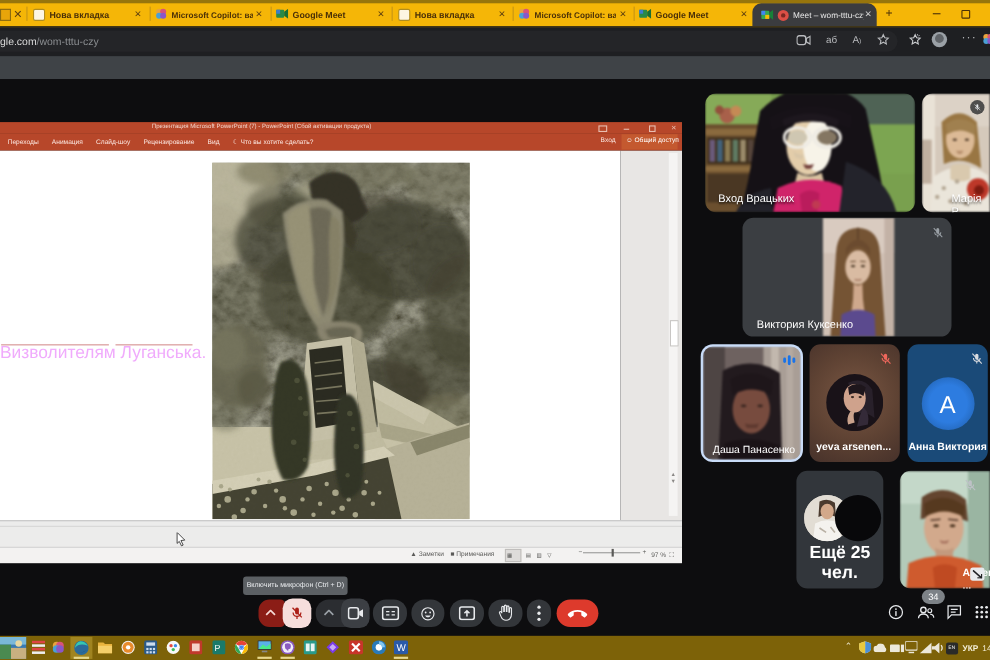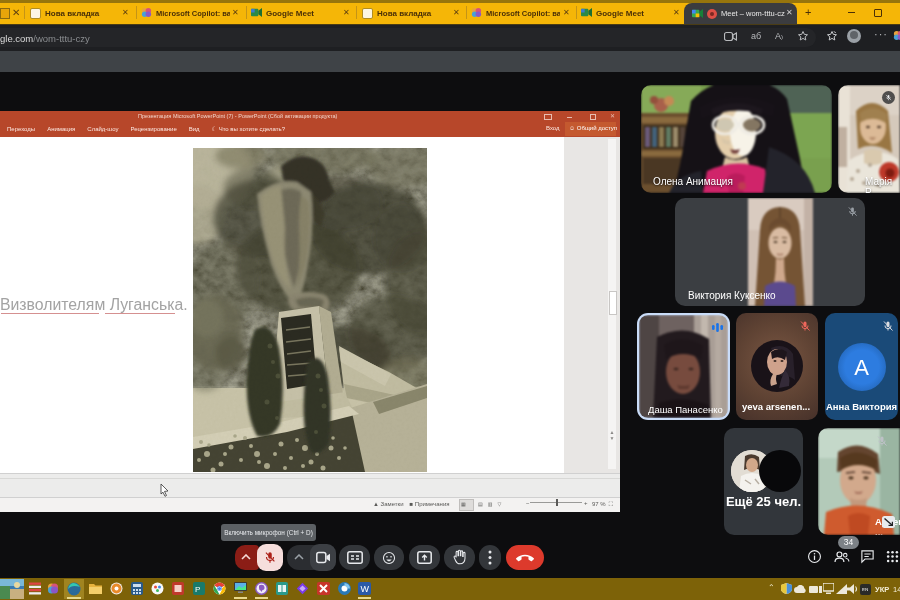--- a/index.html
+++ b/index.html
@@ -139,21 +139,21 @@
     <div class="abs" style="left:565px;top:10.5px;width:51px;height:14px;background:#c4592f;"></div>
     <div class="abs" style="left:569px;top:14px;font-size:6px;color:#ffffff;">☺ Общий доступ</div>
 
     <div class="abs" style="left:0;top:26px;width:564px;height:336px;background:#ffffff;"></div>
     <div class="abs" style="left:564px;top:26px;width:56px;height:336px;background:#e8e6e4;"></div>
 
     <div class="abs" style="left:608px;top:28px;width:8px;height:330px;background:#f5f4f3;"></div>
     <div class="abs" style="left:609px;top:180px;width:6px;height:22px;background:#ffffff;border:1px solid #c8c6c4;"></div>
     <div class="abs" style="left:609px;top:318px;width:6px;height:20px;color:#8a8886;font-size:5px;line-height:6px;text-align:center;">▲<br>▼</div>
 
-    <div class="abs" style="left:0px;top:185px;font-size:15.8px;color:#a3a3a3;">Визволителям Луганська.</div>
+    <div class="abs" style="left:0px;top:201px;font-size:15.8px;color:#f0abfc;">Визволителям Луганська.</div>
     <div class="abs" style="left:1px;top:202px;width:98px;height:1px;background:#d59090;"></div>
     <div class="abs" style="left:105px;top:202px;width:70px;height:1px;background:#d59090;"></div>
 
     <svg class="abs" style="left:193px;top:37px;" width="234" height="324" viewBox="0 0 234 324">
       <defs>
         <filter id="bl3" x="-20%" y="-20%" width="140%" height="140%">
             <feGaussianBlur stdDeviation="3"></feGaussianBlur>
           </filter>
         <filter id="bl15" x="-20%" y="-20%" width="140%" height="140%">
             <feGaussianBlur stdDeviation="1.5"></feGaussianBlur>
@@ -347,21 +347,21 @@
       <path d="M80 52 Q84 56 90 56 L88 60 82 58 Z" fill="#d8c6a8"></path>
 
       <path d="M84 72 Q95 78 106 72 L110 88 L80 88 Z" fill="#d8c2a0"></path>
       <path d="M66 86 Q95 72 124 84 L128 108 L62 108 Z" fill="#d0246a"></path>
       <path d="M86 92 Q95 85 104 91 L102 108 L88 108 Z" fill="#ba1c5c"></path>
 
       <path d="M128 62 Q165 74 174 108 L122 108 Z" fill="#23232b"></path>
       <path d="M60 86 Q36 90 28 108 L62 108 Z" fill="#23232b"></path>
       <circle cx="101" cy="101" r="4" fill="#c03a52"></circle>
     </svg>
-    <div class="abs" style="left:12px;top:91px;font-size:10px;color:#fff;text-shadow:0 1px 2px rgba(0,0,0,.7);">Олена Анимация</div>
+    <div class="abs" style="left:12px;top:91px;font-size:10px;color:#fff;text-shadow:0 1px 2px rgba(0,0,0,.7);">Вход Врацьких</div>
   </div>
 
   
   <div class="abs" style="left:838px;top:85px;width:62px;height:108px;border-radius:10px 0 0 10px;overflow:hidden;">
     <svg width="62" height="108" viewBox="0 0 62 108" style="filter:blur(1px);">
       <rect width="62" height="108" fill="#d5c9bb"></rect>
       <rect x="0" y="0" width="12" height="108" fill="#e9e2d6"></rect>
       <rect x="0" y="42" width="9" height="40" fill="#c0b0a0"></rect>
       <rect x="12" y="0" width="50" height="30" fill="#dcd2c6"></rect>
       <path d="M18 26 Q34 10 50 26 L54 68 Q36 56 20 64 Z" fill="#997643"></path>
@@ -481,21 +481,21 @@
     <div class="abs" style="left:7px;top:22px;width:42px;height:42px;border-radius:50%;overflow:hidden;background:#ddd8d0;">
       <svg width="42" height="42" viewBox="0 0 42 42">
         <rect width="42" height="42" fill="#e2ddd4"></rect>
         <path d="M14 6 Q21 2 28 7 L29 20 Q21 16 13 20 Z" fill="#4a3a2e"></path>
         <ellipse cx="21" cy="15" rx="6" ry="7" fill="#d2a88a"></ellipse>
         <path d="M10 26 Q21 20 32 26 L34 42 L8 42 Z" fill="#f4f2ee"></path>
         <path d="M14 30 L20 34 M24 29 L28 34" stroke="#b8b0a4" stroke-width="1.5"></path>
       </svg>
     </div>
     <div class="abs" style="left:35px;top:22px;width:42px;height:42px;border-radius:50%;background:#08080a;"></div>
-    <div class="abs" style="left:0;top:66px;width:79px;text-align:center;font-size:13px;color:#fff;font-weight:bold;">Ещё 25 чел.</div>
+    <div class="abs" style="left:0;top:66px;width:79px;text-align:center;font-size:16px;color:#fff;font-weight:bold;">Ещё 25 чел.</div>
   </div>
 
   
   <div class="abs" style="left:818px;top:428px;width:82px;height:107px;border-radius:10px 0 0 10px;overflow:hidden;">
     <svg width="82" height="107" viewBox="0 0 82 107" style="filter:blur(0.8px);">
       <rect width="82" height="107" fill="#b3cab9"></rect>
       <rect x="0" y="0" width="82" height="30" fill="#c4d8c9"></rect>
       <rect x="62" y="0" width="20" height="107" fill="#9ab5a2"></rect>
       <path d="M20 24 Q40 10 60 26 L62 46 Q40 38 19 44 Z" fill="#64452f"></path>
       <ellipse cx="40" cy="52" rx="18" ry="24" fill="#d2a98c"></ellipse>

